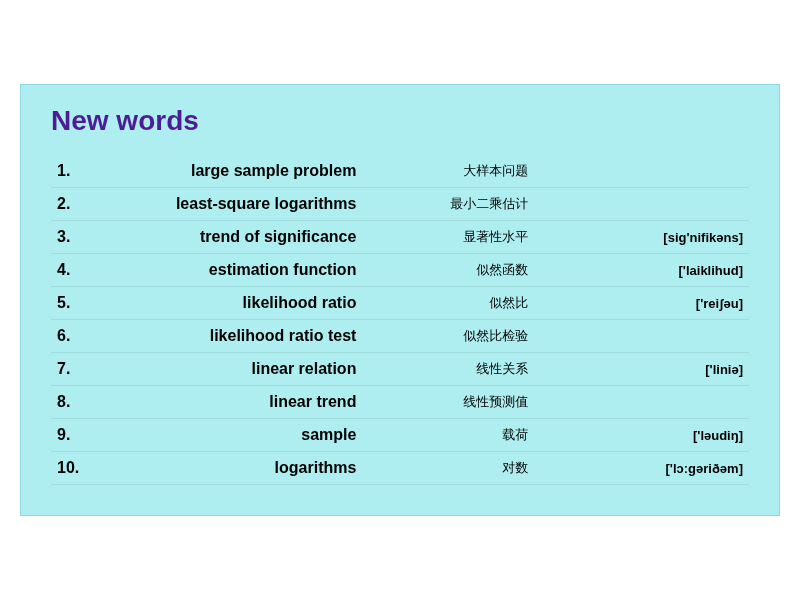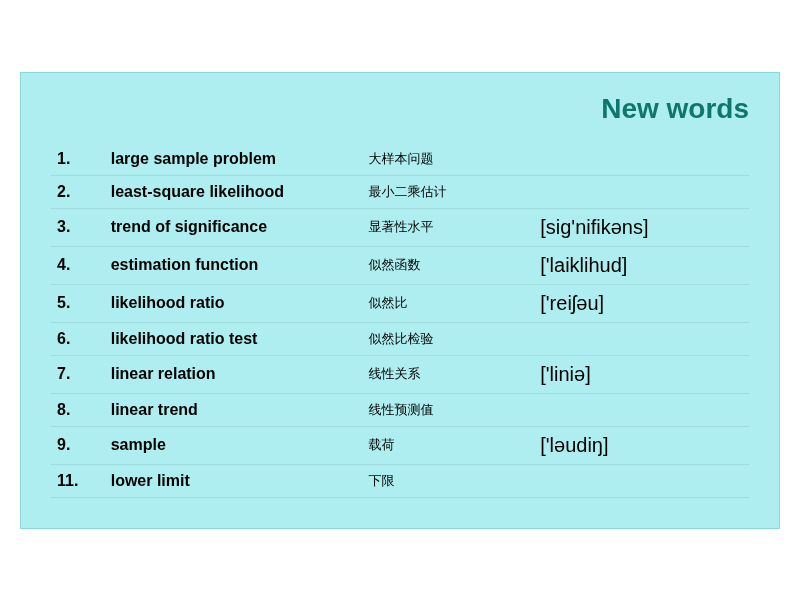--- a/index.html
+++ b/index.html
@@ -19,81 +19,82 @@
     }
 
     .card {
       background-color: #aeeef0;
       width: 760px;
       padding: 20px 30px 30px 30px;
       border: 1px solid #8dd8da;
     }
 
     .page-title {
-      text-align: right;
+      text-align: left;
       font-size: 28px;
       font-weight: bold;
-      color: #0f766e;
+      color: #4c1d95;
       margin-bottom: 18px;
     }
 
     table {
       width: 100%;
       border-collapse: collapse;
     }
 
     tr {
       border-bottom: 1px solid rgba(0,0,0,0.08);
     }
 
     td {
       padding: 7px 6px;
       font-size: 16px;
       color: #000;
       vertical-align: middle;
+      text-align: right;
     }
 
     .col-num {
       width: 50px;
       font-weight: bold;
       text-align: left;
     }
 
     .col-english {
       width: 240px;
       font-weight: bold;
     }
 
     .col-chinese {
       width: 160px;
       font-size: 13px;
     }
 
     .col-phonetic {
       width: 200px;
-      font-weight: normal;
-      font-size: 20px;
+      font-weight: bold;
+      font-size: 13px;
     }
   </style>
 </head>
 <body>
 
 <div class="card">
   <div class="page-title">New words</div>
   <table>
     <tbody id="words-tbody">
         <tr>
           <td class="col-num">1.</td>
           <td class="col-english">large sample problem</td>
           <td class="col-chinese">大样本问题</td>
           <td class="col-phonetic"></td>
         </tr>
         <tr>
           <td class="col-num">2.</td>
-          <td class="col-english">least-square likelihood</td>
+          <td class="col-english">least-square logarithms</td>
           <td class="col-chinese">最小二乘估计</td>
           <td class="col-phonetic"></td>
         </tr>
         <tr>
           <td class="col-num">3.</td>
           <td class="col-english">trend of significance</td>
           <td class="col-chinese">显著性水平</td>
           <td class="col-phonetic">[sig'nifikəns]</td>
         </tr>
         <tr>
@@ -126,20 +127,20 @@
           <td class="col-chinese">线性预测值</td>
           <td class="col-phonetic"></td>
         </tr>
         <tr>
           <td class="col-num">9.</td>
           <td class="col-english">sample</td>
           <td class="col-chinese">载荷</td>
           <td class="col-phonetic">['ləudiŋ]</td>
         </tr>
         <tr>
-          <td class="col-num">11.</td>
-          <td class="col-english">lower limit</td>
-          <td class="col-chinese">下限</td>
-          <td class="col-phonetic"></td>
+          <td class="col-num">10.</td>
+          <td class="col-english">logarithms</td>
+          <td class="col-chinese">对数</td>
+          <td class="col-phonetic">['lɔːgəriðəm]</td>
         </tr>
       </tbody>
   </table>
 </div>
 
 </body></html>

